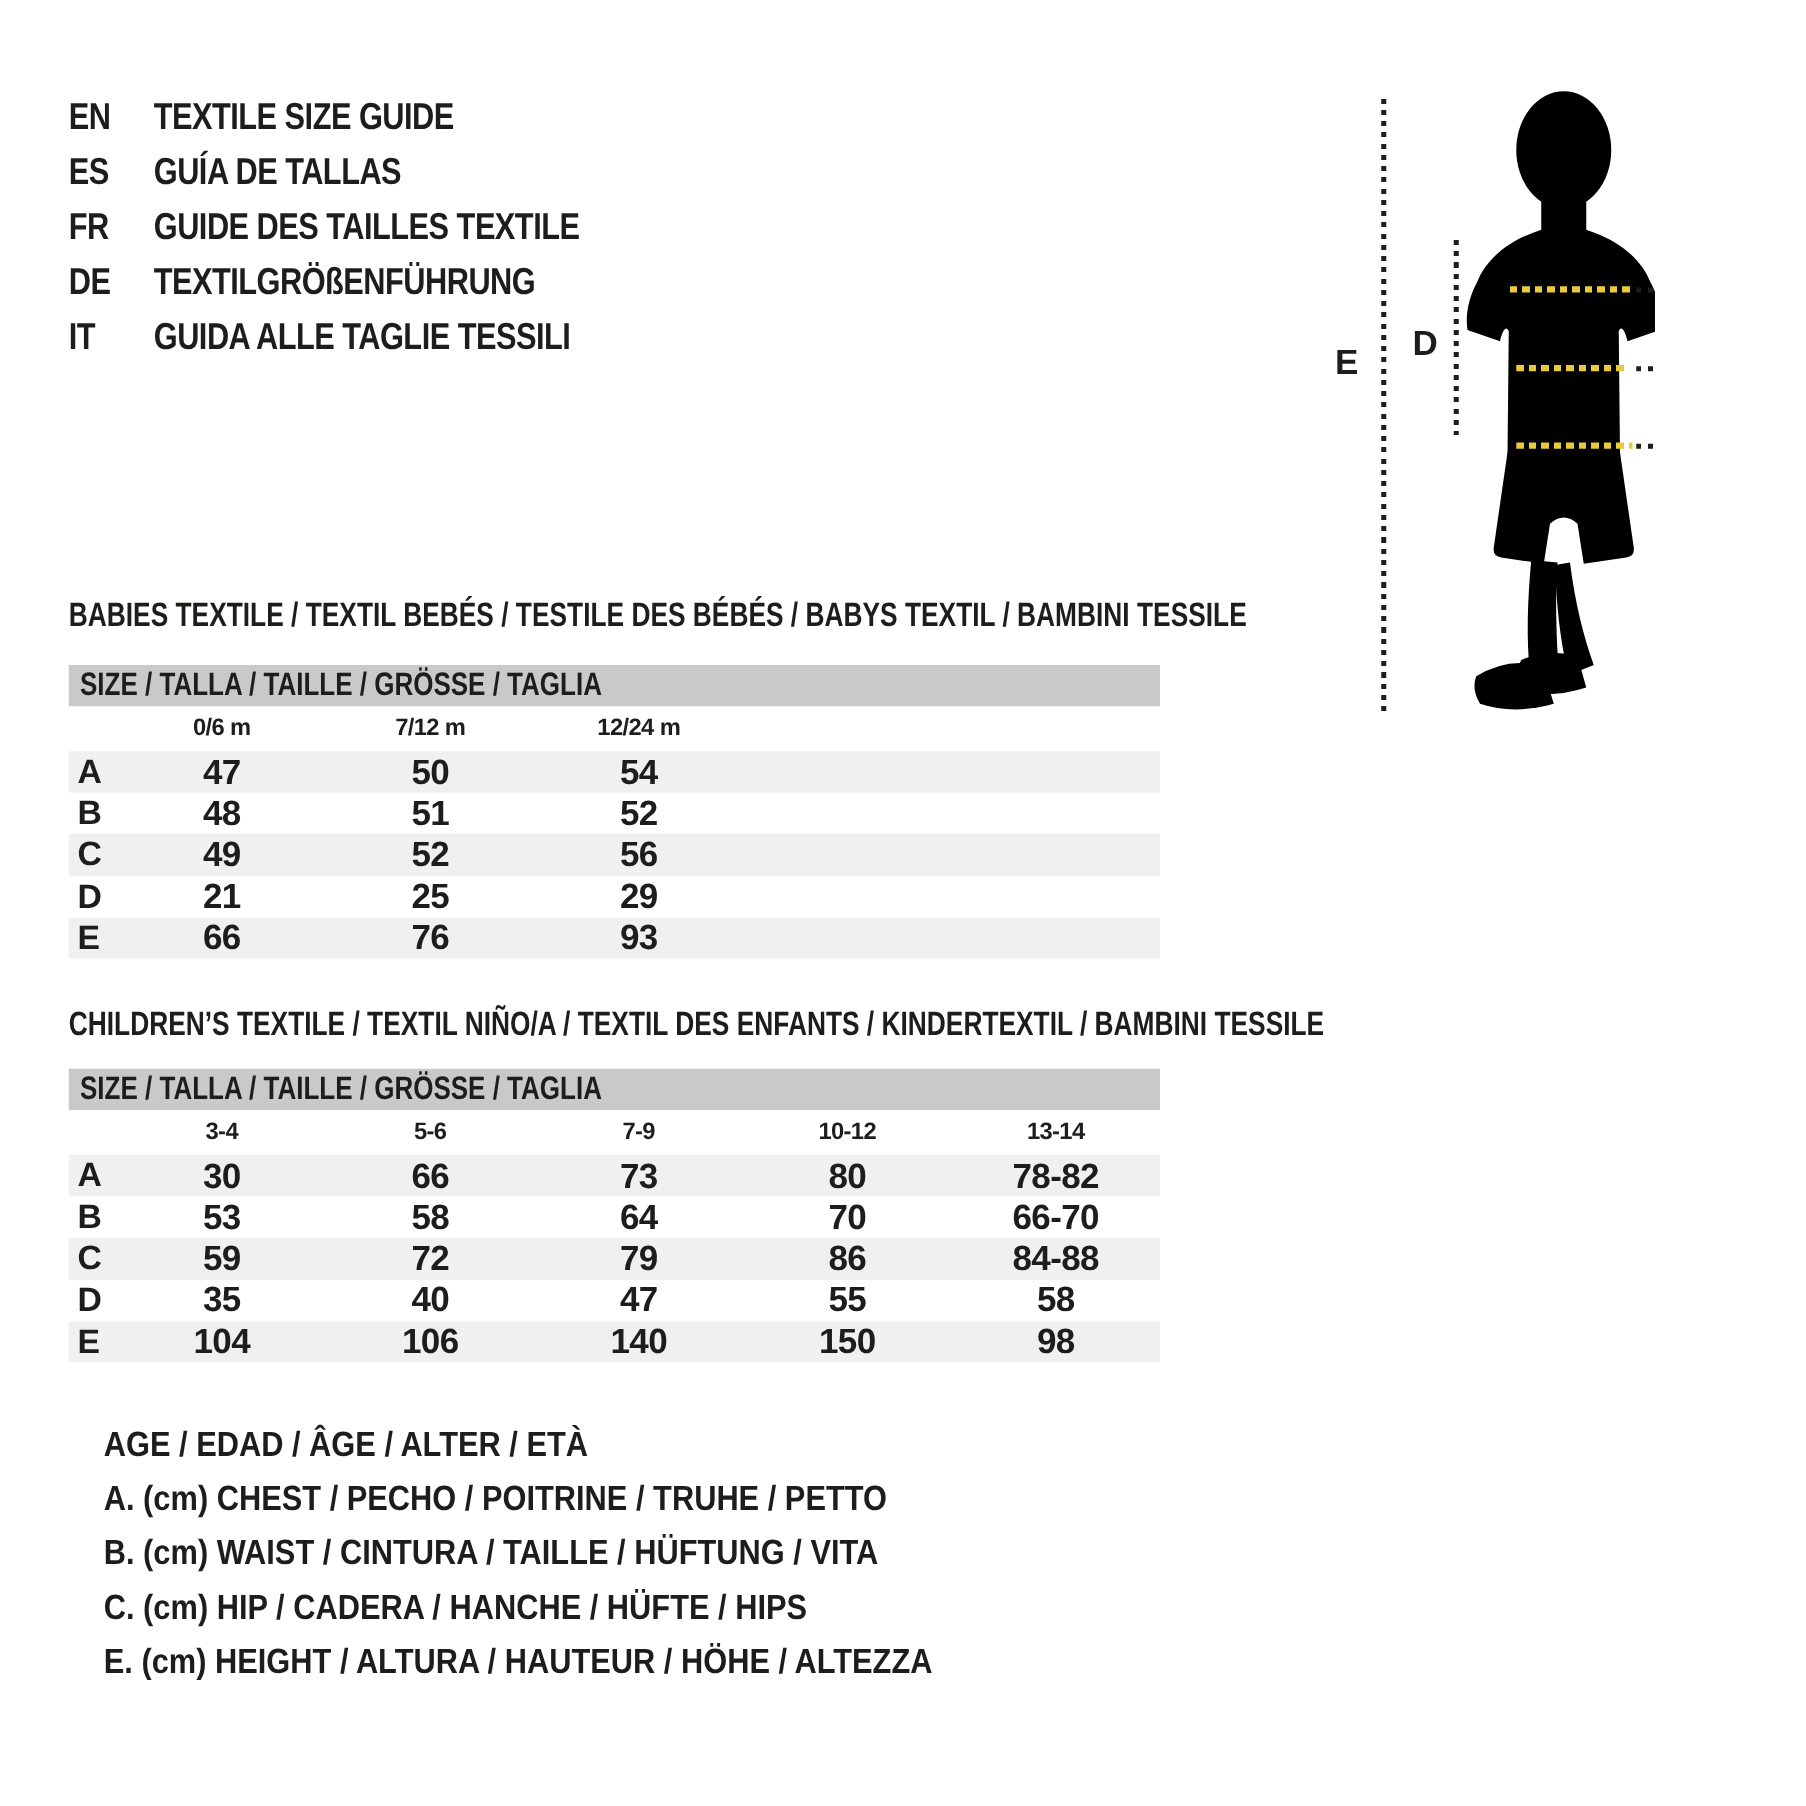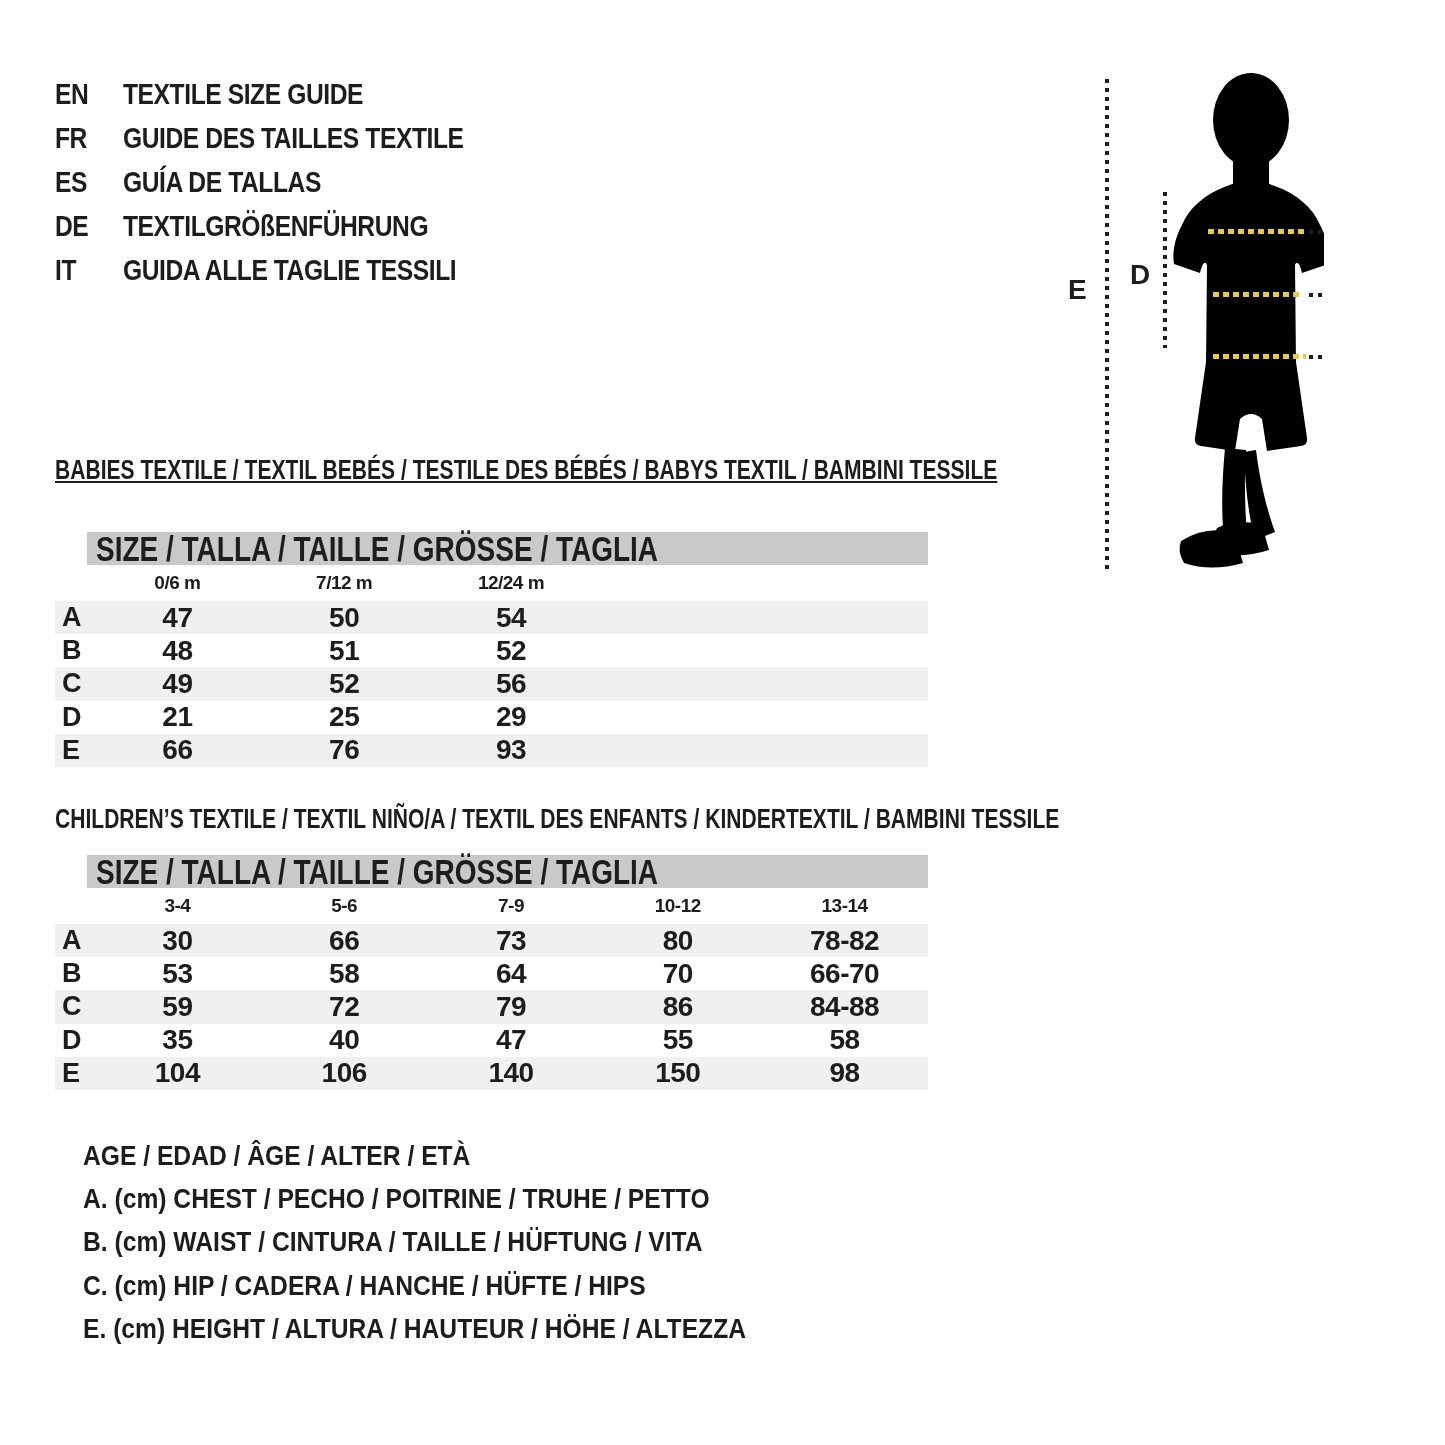--- a/index.html
+++ b/index.html
@@ -14,28 +14,28 @@
   .c80 { transform:scaleX(0.80); }
   .c88 { transform:scaleX(0.88); }
 
   
   .lang-list { position:absolute; left:55px; top:72px; }
   .lang-row { display:flex; height:44px; align-items:center; font-size:30px; font-weight:bold; letter-spacing:-0.5px; }
   .lang-code { flex:none; width:68px; }
 
   
   .section-title { position:absolute; left:55px; font-size:27px; font-weight:bold; height:30px; display:flex; align-items:center; }
-  #babies-title { top:455px;text-decoration:underline; }
+  #babies-title { top:477px; }
   #children-title { top:804px; }
 
   
   .size-table { position:absolute; left:55px; width:873px; font-weight:bold; }
   #babies-table { top:532px; }
   #children-table { top:855px; }
-  .size-table-header { height:33px; background:var(--table-header-bg,#c9c9ca); display:flex; align-items:center; padding-left:9px; font-size:35px;margin-left:32px; }
+  .size-table-header { height:33px; background:var(--table-header-bg,#c9c9ca); display:flex; align-items:flex-start; padding-left:9px; font-size:26px; }
   .col-header-row { display:flex; height:36px; align-items:center; font-size:19px; }
   .data-row { display:flex; height:33.2px; align-items:center; font-size:28px; }
   .row-alt { background:var(--row-alt-bg,#f0f0f1); }
   .cell-label { flex:none; width:39px; padding-left:7px; box-sizing:border-box; font-size:27px; }
   .cell-val { flex:none; width:166.8px; text-align:center; letter-spacing:-0.5px; }
 
   
   .legend { position:absolute; left:55px; top:1134px; font-size:28px; font-weight:bold;margin-left:28px; }
   .legend-line { height:43.4px; display:flex; align-items:center; }
 
@@ -63,26 +63,26 @@
 <body>
 
 <div class="canvas">
 
   <div class="lang-list">
     <div class="lang-row">
       <span class="lang-code"><span class="cond c82">EN</span></span>
       <span class="cond c82">TEXTILE SIZE GUIDE</span>
     </div>
     <div class="lang-row">
+      <span class="lang-code"><span class="cond c82">ES</span></span>
+      <span class="cond c82">GUÍA DE TALLAS</span>
+    </div>
+    <div class="lang-row">
       <span class="lang-code"><span class="cond c82">FR</span></span>
       <span class="cond c82">GUIDE DES TAILLES TEXTILE</span>
-    </div>
-    <div class="lang-row">
-      <span class="lang-code"><span class="cond c82">ES</span></span>
-      <span class="cond c82">GUÍA DE TALLAS</span>
     </div>
     <div class="lang-row">
       <span class="lang-code"><span class="cond c82">DE</span></span>
       <span class="cond c82">TEXTILGRÖßENFÜHRUNG</span>
     </div>
     <div class="lang-row">
       <span class="lang-code"><span class="cond c82">IT</span></span>
       <span class="cond c82">GUIDA ALLE TAGLIE TESSILI</span>
     </div>
   </div>

